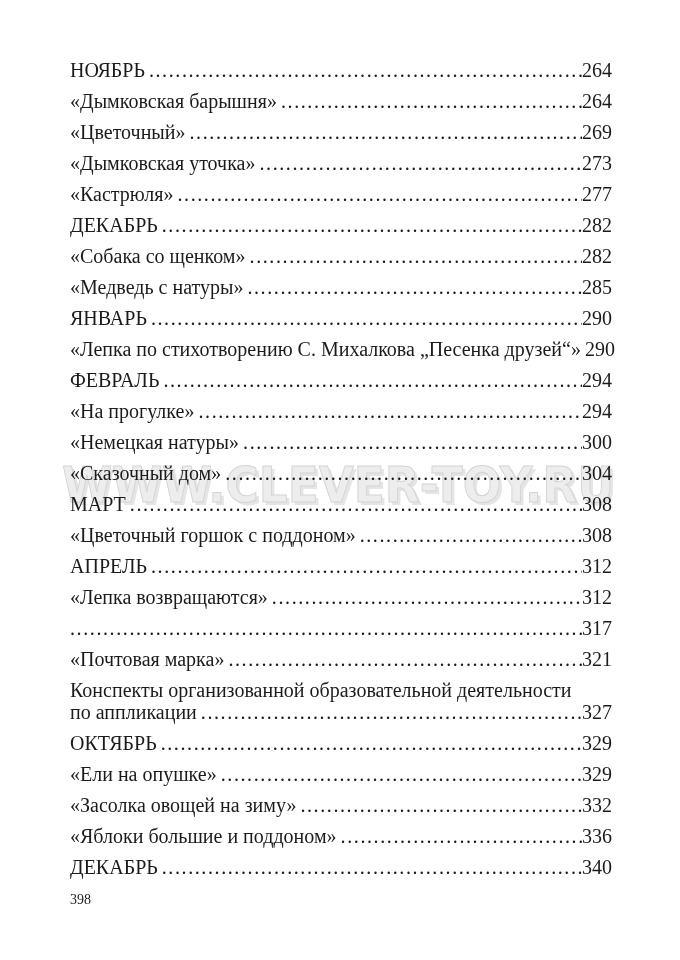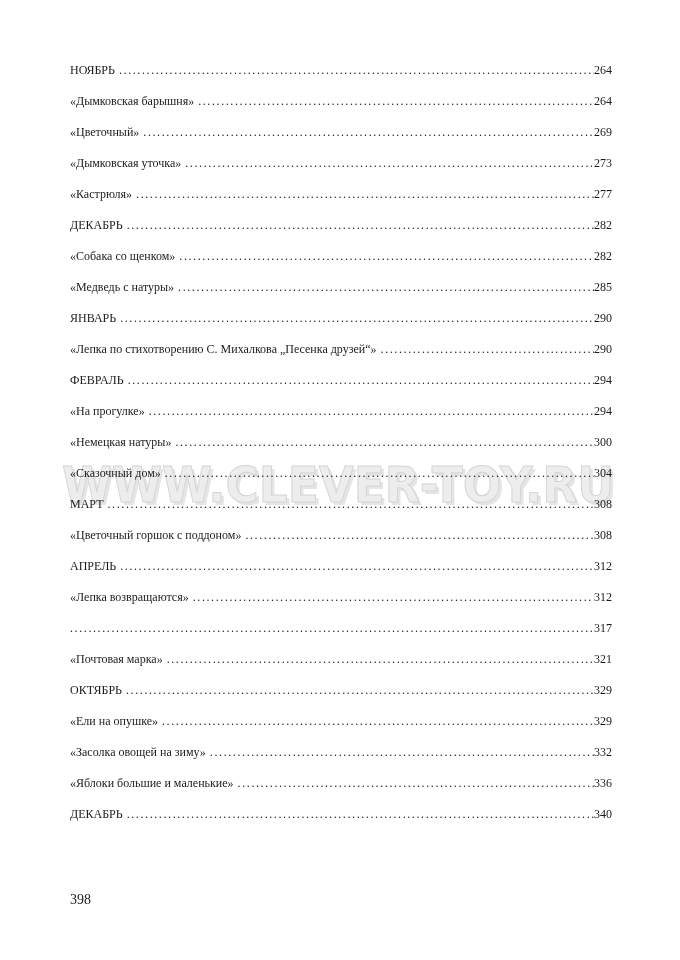--- a/index.html
+++ b/index.html
@@ -29,21 +29,21 @@
     position: absolute;
     left: 70px; top: 62px;
     width: 542px;
     z-index: 1;
   }
   ul.toc-list {
     list-style: none;
     margin: 0; padding: 0;
   }
   .toc-entry {
-    font-size: 12px;
+    font-size: 20px;
     line-height: 16px;
     margin-bottom: 15px;
   }
   .wrap-line {
     margin-bottom: 6px;
   }
   .toc-row {
     display: flex;
     align-items: baseline;
   }
@@ -257,20 +257,28 @@
 
   <li class="toc-entry">
 
     <div class="toc-row">
       <span class="toc-title">«Почтовая марка»</span>
       <span class="leader"></span>
       <span class="toc-page">321</span>
     </div>
   </li>
 
+  <li class="toc-entry">
+    <div class="wrap-line">Конспекты организованной образовательной деятельности</div>
+    <div class="toc-row">
+      <span class="toc-title">по аппликации</span>
+      <span class="leader"></span>
+      <span class="toc-page">327</span>
+    </div>
+  </li>
 
   <li class="toc-entry">
 
     <div class="toc-row">
       <span class="toc-title">ОКТЯБРЬ</span>
       <span class="leader"></span>
       <span class="toc-page">329</span>
     </div>
   </li>
 
@@ -288,21 +296,21 @@
     <div class="toc-row">
       <span class="toc-title">«Засолка овощей на зиму»</span>
       <span class="leader"></span>
       <span class="toc-page">332</span>
     </div>
   </li>
 
   <li class="toc-entry">
 
     <div class="toc-row">
-      <span class="toc-title">«Яблоки большие и маленькие»</span>
+      <span class="toc-title">«Яблоки большие и поддоном»</span>
       <span class="leader"></span>
       <span class="toc-page">336</span>
     </div>
   </li>
 
   <li class="toc-entry">
 
     <div class="toc-row">
       <span class="toc-title">ДЕКАБРЬ</span>
       <span class="leader"></span>

